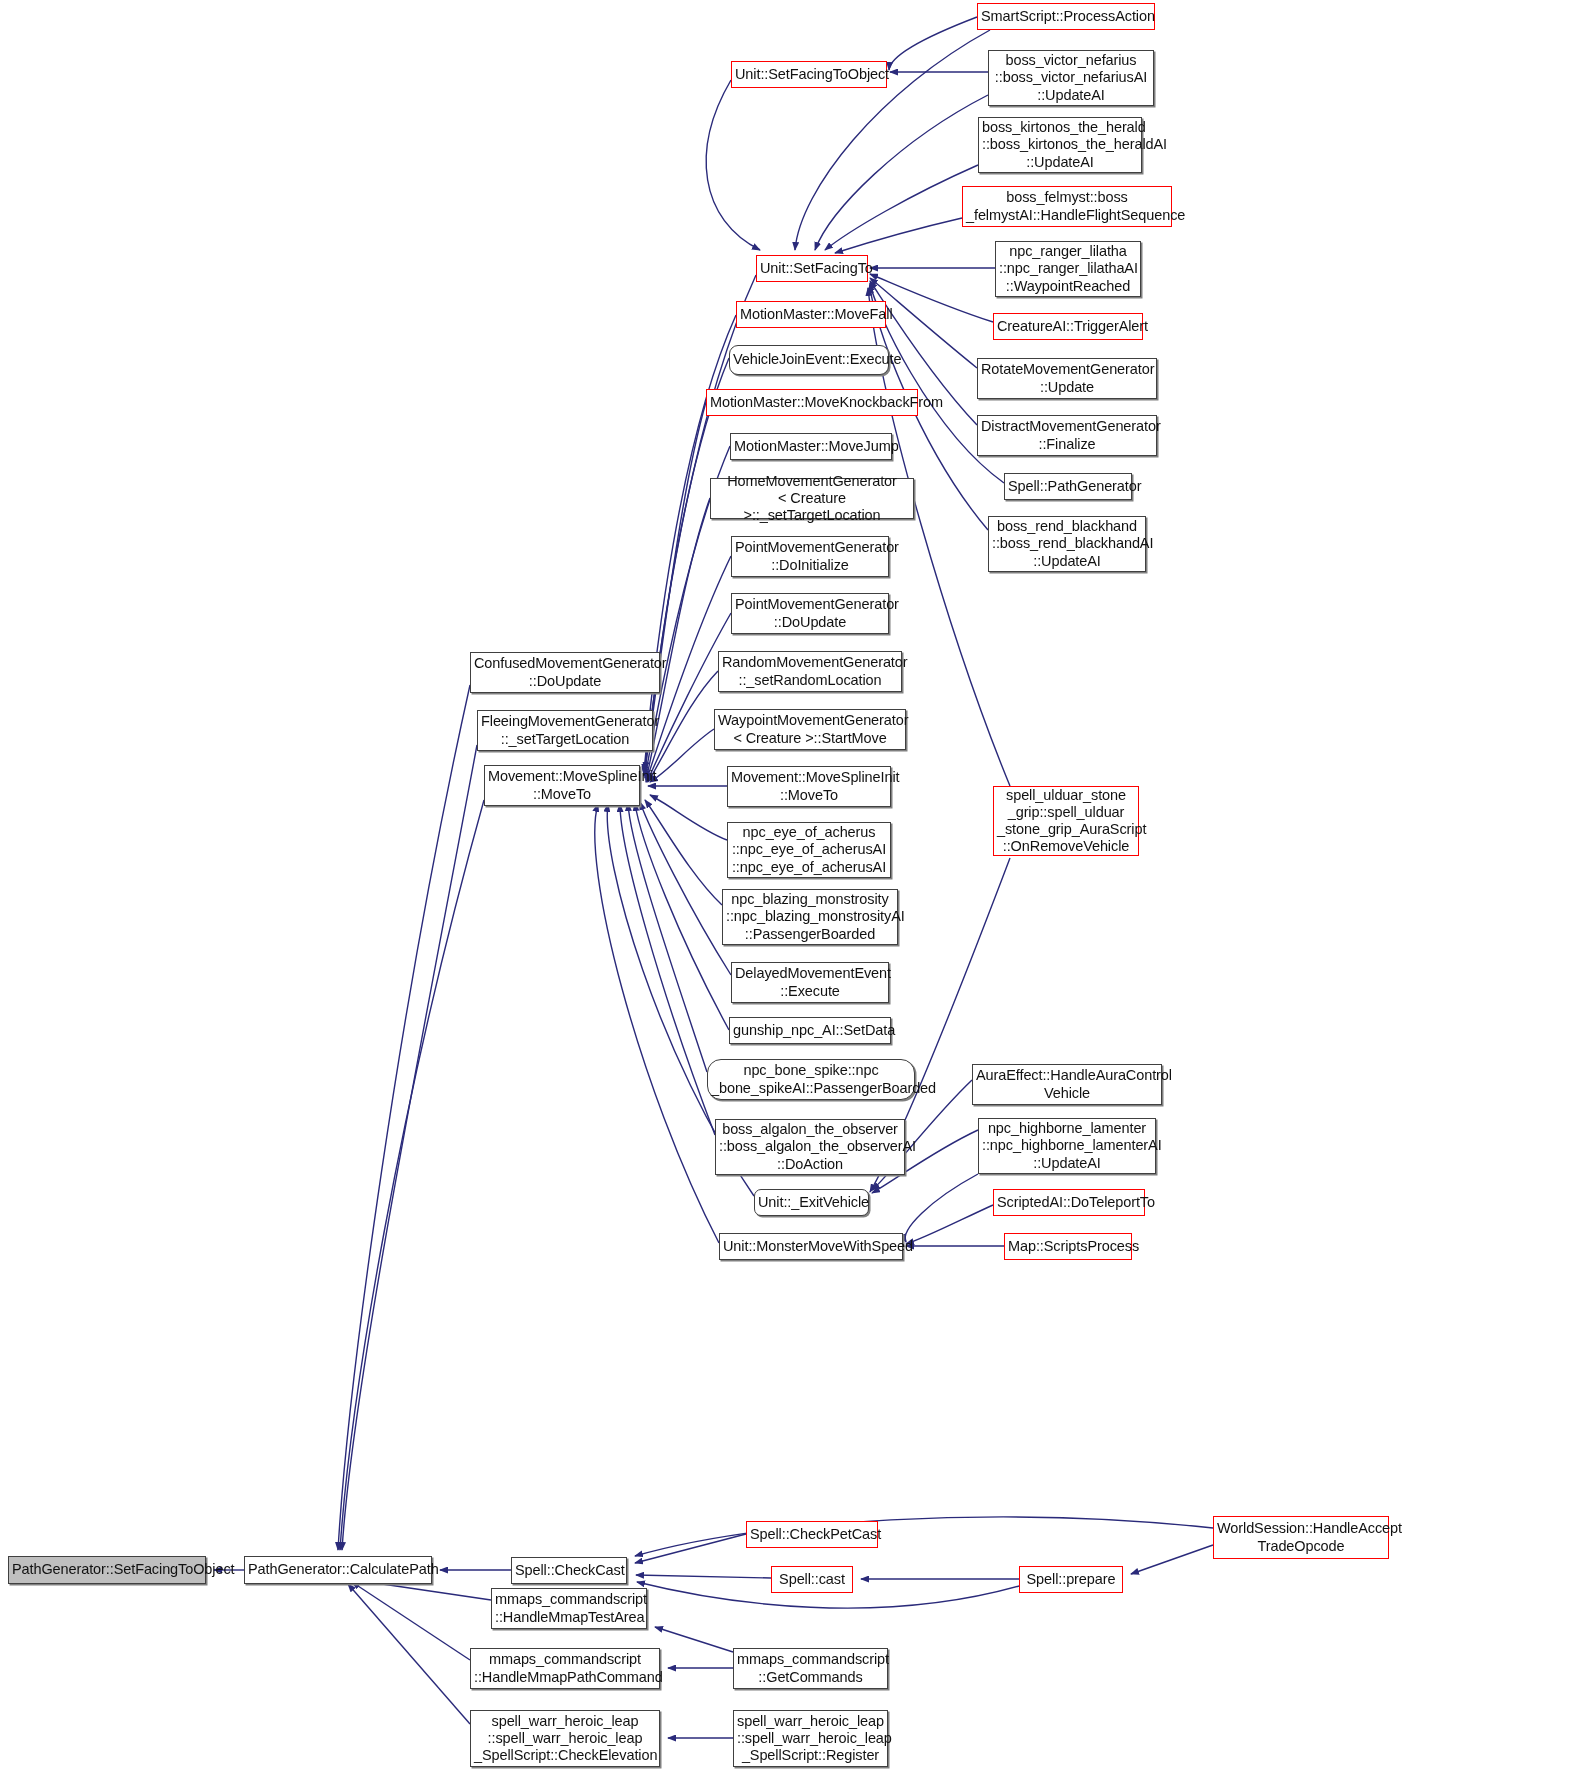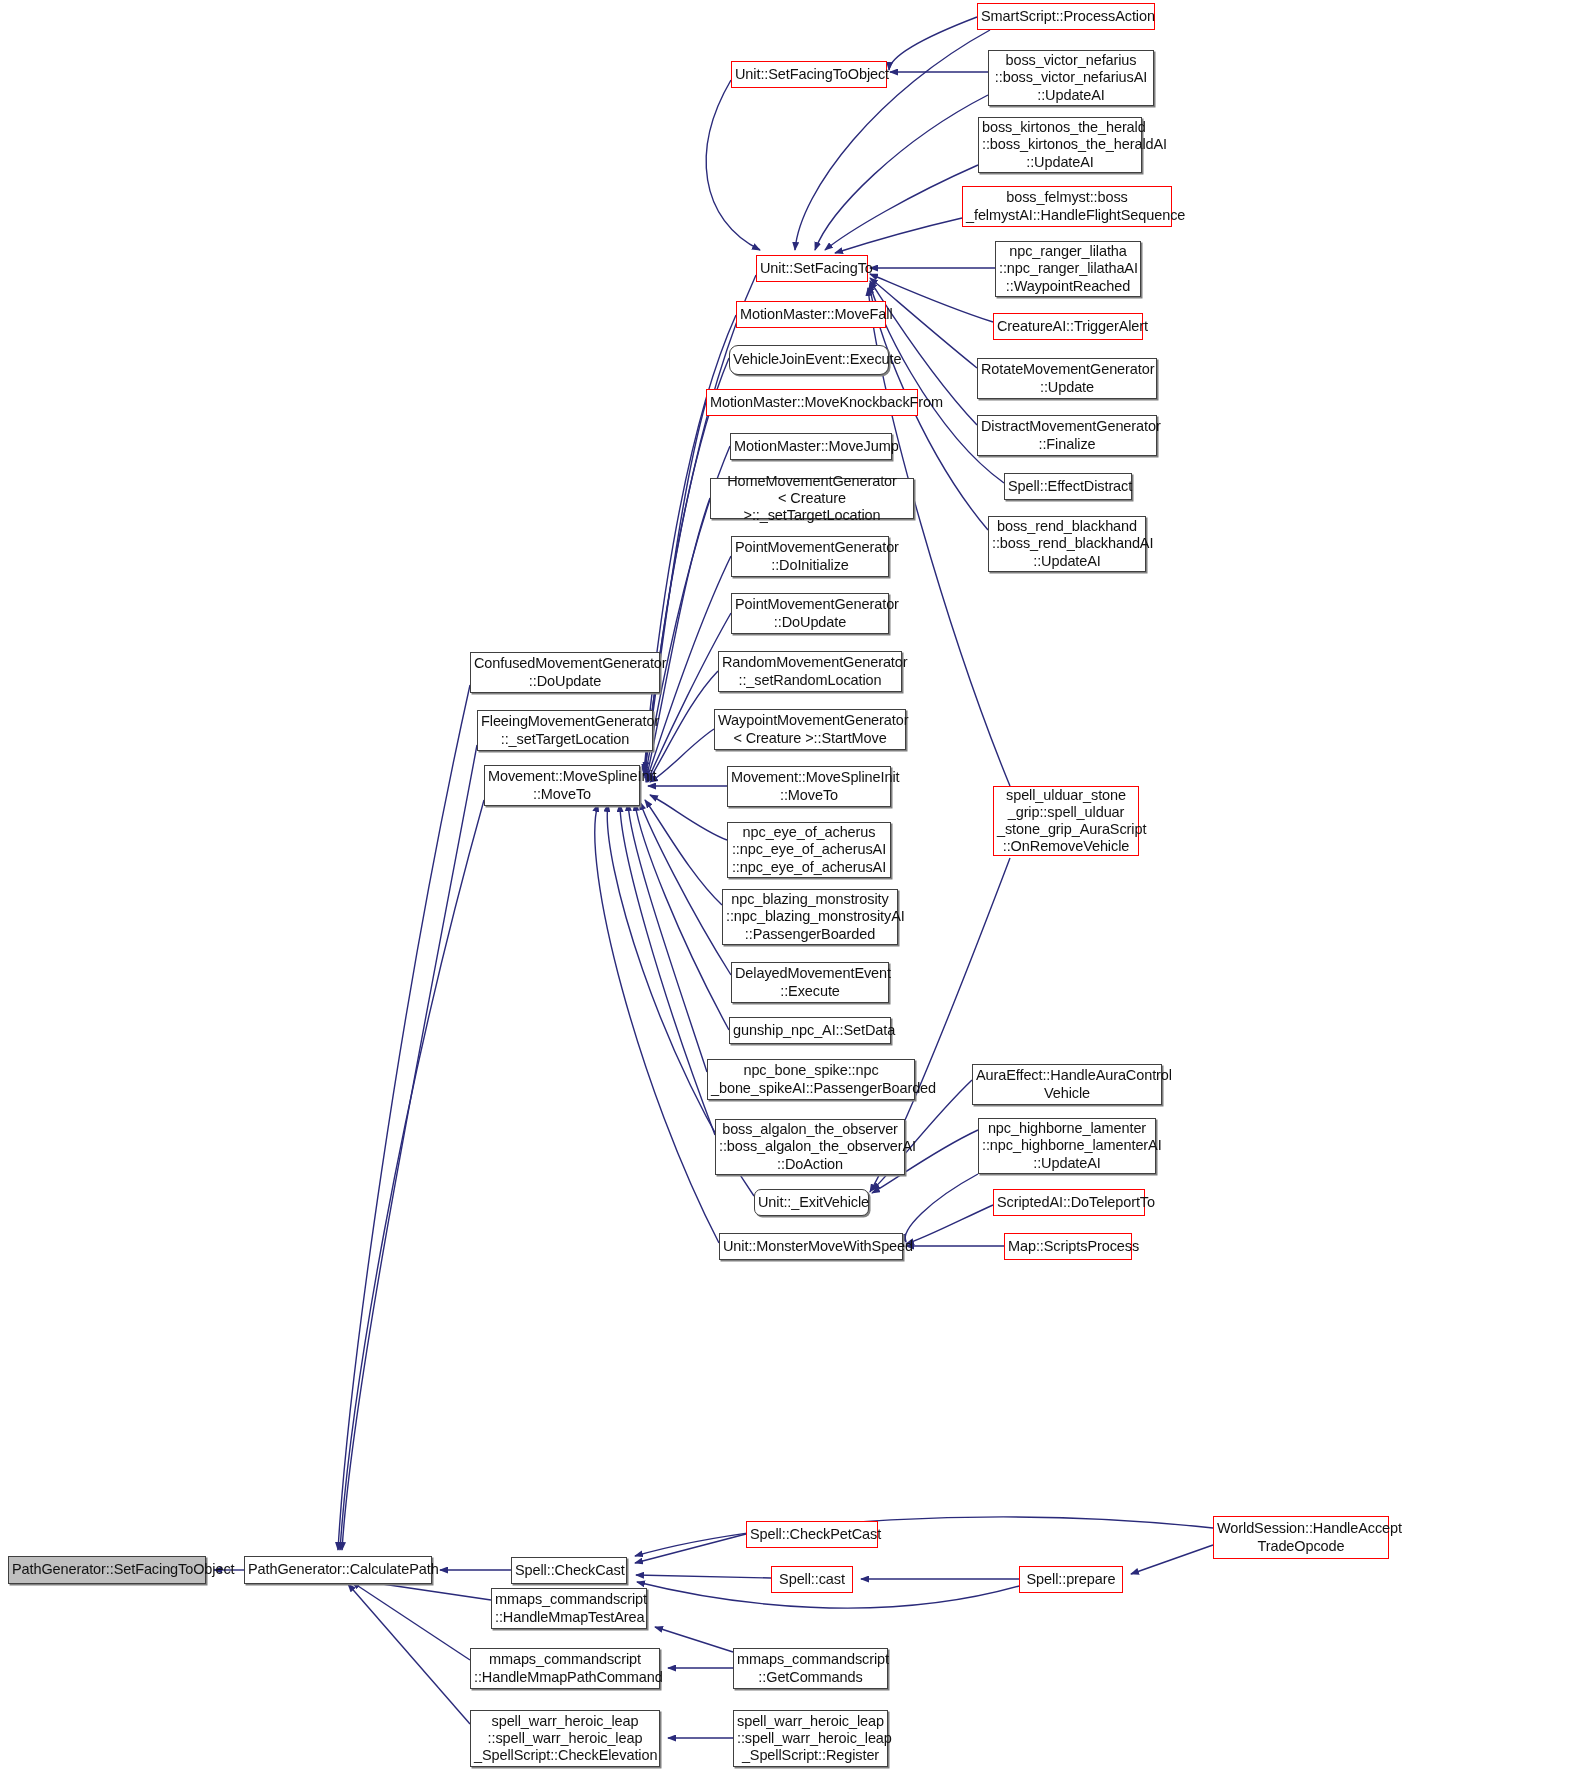--- a/index.html
+++ b/index.html
@@ -167,21 +167,21 @@
 ::MoveTo</span></div>
       <div class="node" style="left: 727px; top: 822px; width: 164px; height: 56px;"><span>npc_eye_of_acherus
 ::npc_eye_of_acherusAI
 ::npc_eye_of_acherusAI</span></div>
       <div class="node" style="left: 722px; top: 889px; width: 176px; height: 56px;"><span>npc_blazing_monstrosity
 ::npc_blazing_monstrosityAI
 ::PassengerBoarded</span></div>
       <div class="node" style="left: 731px; top: 962px; width: 158px; height: 41px;"><span>DelayedMovementEvent
 ::Execute</span></div>
       <div class="node" style="left: 729px; top: 1017px; width: 162px; height: 27px;"><span>gunship_npc_AI::SetData</span></div>
-      <div class="node" style="left: 707px; top: 1059px; width: 208px; height: 41px;"><span>npc_bone_spike::npc
+      <div class="node" style="left: 707px; top: 1059px; width: 208px; height: 41px; border-radius: 14px;"><span>npc_bone_spike::npc
 _bone_spikeAI::PassengerBoarded</span></div>
       <div class="node" style="left: 715px; top: 1119px; width: 190px; height: 56px;"><span>boss_algalon_the_observer
 ::boss_algalon_the_observerAI
 ::DoAction</span></div>
       <div class="node" style="left: 754px; top: 1189px; width: 115px; height: 27px; border-radius: 7px;"><span>Unit::_ExitVehicle</span></div>
       <div class="node" style="left: 719px; top: 1233px; width: 184px; height: 27px;"><span>Unit::MonsterMoveWithSpeed</span></div>
       <div class="node red" style="left: 977px; top: 3px; width: 178px; height: 27px;"><span>SmartScript::ProcessAction</span></div>
       <div class="node" style="left: 988px; top: 50px; width: 166px; height: 56px;"><span>boss_victor_nefarius
 ::boss_victor_nefariusAI
 ::UpdateAI</span></div>
@@ -191,21 +191,21 @@
       <div class="node red" style="left: 962px; top: 186px; width: 210px; height: 41px;"><span>boss_felmyst::boss
 _felmystAI::HandleFlightSequence</span></div>
       <div class="node" style="left: 995px; top: 241px; width: 146px; height: 56px;"><span>npc_ranger_lilatha
 ::npc_ranger_lilathaAI
 ::WaypointReached</span></div>
       <div class="node red" style="left: 993px; top: 313px; width: 150px; height: 27px;"><span>CreatureAI::TriggerAlert</span></div>
       <div class="node" style="left: 977px; top: 358px; width: 180px; height: 41px;"><span>RotateMovementGenerator
 ::Update</span></div>
       <div class="node" style="left: 977px; top: 415px; width: 180px; height: 41px;"><span>DistractMovementGenerator
 ::Finalize</span></div>
-      <div class="node" style="left: 1004px; top: 473px; width: 128px; height: 27px;"><span>Spell::EffectDistract</span></div>
+      <div class="node" style="left: 1004px; top: 473px; width: 128px; height: 27px;"><span>Spell::PathGenerator</span></div>
       <div class="node" style="left: 988px; top: 516px; width: 158px; height: 56px;"><span>boss_rend_blackhand
 ::boss_rend_blackhandAI
 ::UpdateAI</span></div>
       <div class="node red" style="left: 993px; top: 786px; width: 146px; height: 70px;"><span>spell_ulduar_stone
 _grip::spell_ulduar
 _stone_grip_AuraScript
 ::OnRemoveVehicle</span></div>
       <div class="node" style="left: 972px; top: 1064px; width: 190px; height: 41px;"><span>AuraEffect::HandleAuraControl
 Vehicle</span></div>
       <div class="node" style="left: 978px; top: 1118px; width: 178px; height: 56px;"><span>npc_highborne_lamenter

